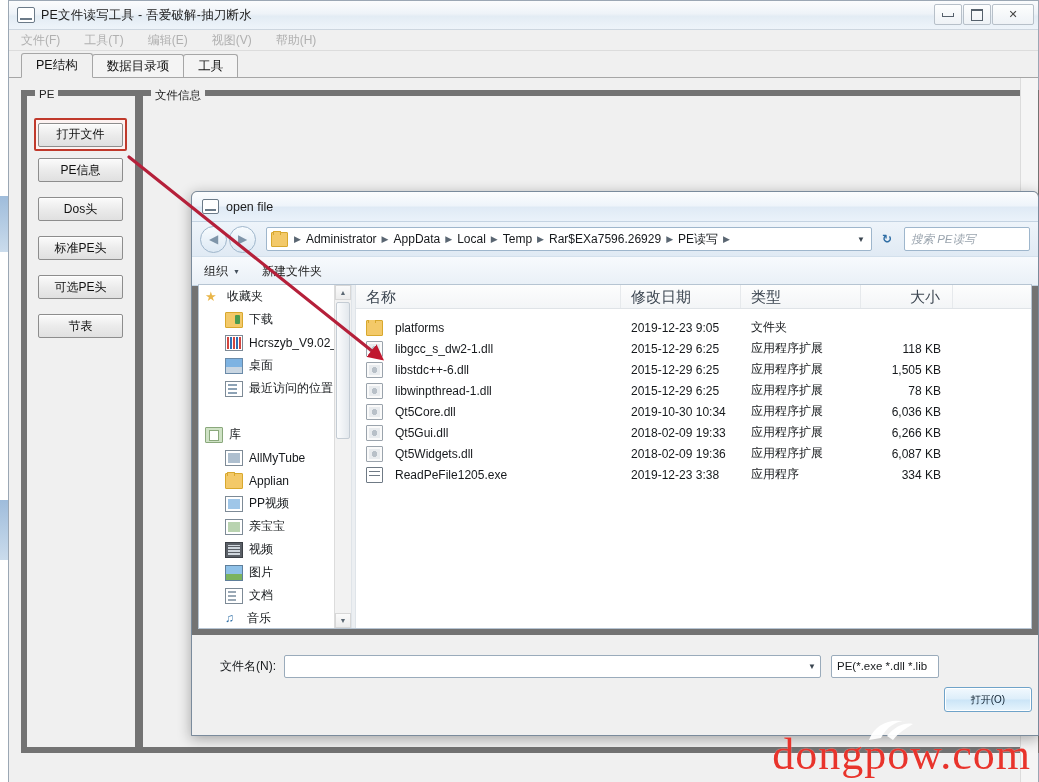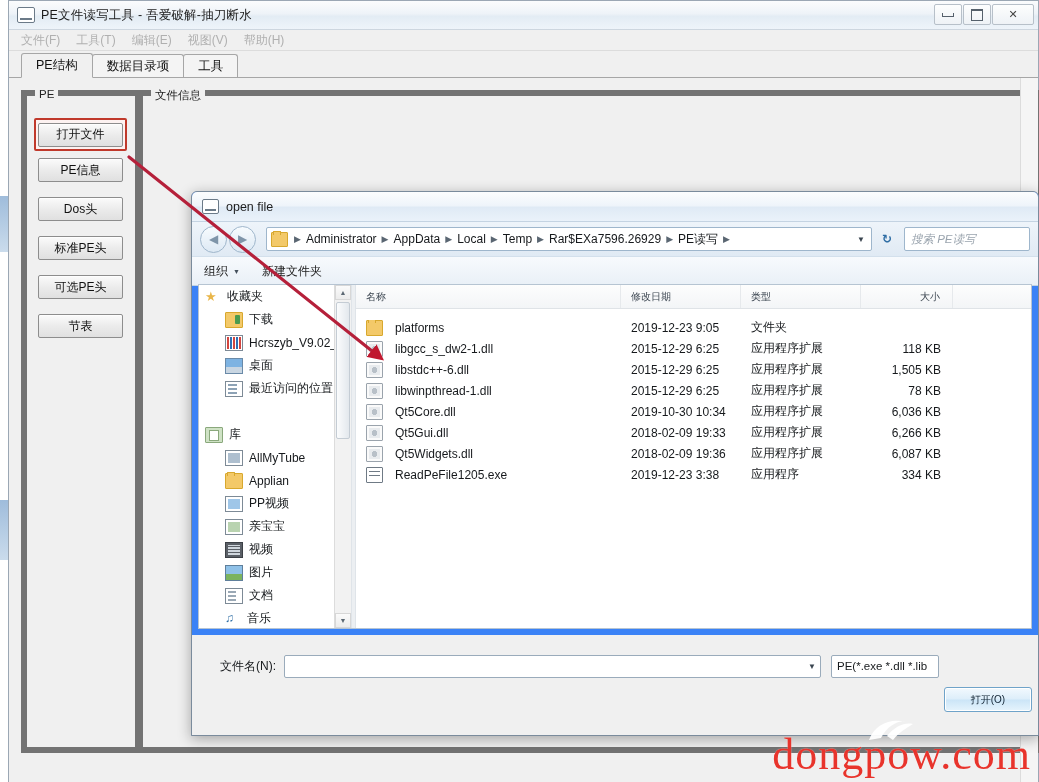--- a/index.html
+++ b/index.html
@@ -44,21 +44,21 @@
     font-size:10px;color:#2a2a2a;
   }
   .win-btn.close{width:40px;}
   .glyph-min{width:10px;height:3px;border:1px solid #55606b;border-top:none;}
   .glyph-max{width:10px;height:9px;border:1px solid #55606b;border-top-width:2px;}
   .glyph-close{font-size:11px;line-height:11px;color:#444;font-family:"DejaVu Sans",sans-serif;}
 
   
   #menubar{
     height:20px;background:#f0f0f0;border-bottom:1px solid #dcdcdc;
-    display:flex;align-items:center;padding-left:12px;gap:16px;
+    display:flex;align-items:center;padding-left:12px;gap:24px;
   }
   .menu-item{font-size:12px;color:#b0b0b0;white-space:nowrap;}
 
   
   #tabstrip{
     height:26px;background:#f0f0f0;
     display:flex;align-items:flex-end;padding-left:12px;
     border-bottom:1px solid #a6a6a6;
     position:relative;
   }
@@ -101,21 +101,21 @@
 
   
   .scroll-v{
     position:absolute;right:0;top:0;width:17px;bottom:0;
     background:#f5f5f5;border-left:1px solid #dcdcdc;
   }
 
   
   #open-dialog{
     position:absolute;left:191px;top:191px;width:848px;height:545px;
-    background:#3b82f6;
+    background:#737373;
     border:1px solid #7a8b9c;
     border-radius:6px 6px 0 0;
     box-shadow:0 3px 14px rgba(0,0,0,.32);
     box-sizing:border-box;
     overflow:hidden;
   }
   #dlg-titlebar{
     height:29px;
     background:linear-gradient(to bottom,#fcfdfe 0%,#eef4fa 48%,#dfeaf5 52%,#eaf2fa 100%);
     display:flex;align-items:center;
@@ -228,21 +228,21 @@
   .sb-thumb{position:absolute;left:1px;right:1px;background:linear-gradient(to right,#fbfcfd,#e3e8ed);
     border:1px solid #c4ccd4;border-radius:2px;}
 
   #navpane-splitter{width:3px;background:#eceff2;border-left:1px solid #dfe4e9;border-right:1px solid #dfe4e9;flex:none;}
 
   #filelist{flex:1;background:#fff;position:relative;overflow:hidden;}
   #fl-header{
     height:23px;display:flex;align-items:center;
     background:linear-gradient(to bottom,#fdfdfd,#f3f5f7);
     border-bottom:1px solid #dfe3e7;
-    font-size:10px;color:#3c4651;
+    font-size:15px;color:#3c4651;
   }
   .fl-col{padding-left:10px;border-right:1px solid #e6e9ec;height:23px;line-height:23px;box-sizing:border-box;white-space:nowrap;}
   .col-name{width:265px;}
   .col-date{width:120px;}
   .col-type{width:120px;}
   .col-size{width:92px;text-align:right;padding-right:12px;padding-left:0;}
   .fl-row{
     height:21px;display:flex;align-items:center;font-size:12px;color:#16191c;
   }
   .fl-name{width:265px;display:flex;align-items:center;gap:12px;padding-left:10px;box-sizing:border-box;white-space:nowrap;overflow:hidden;}

